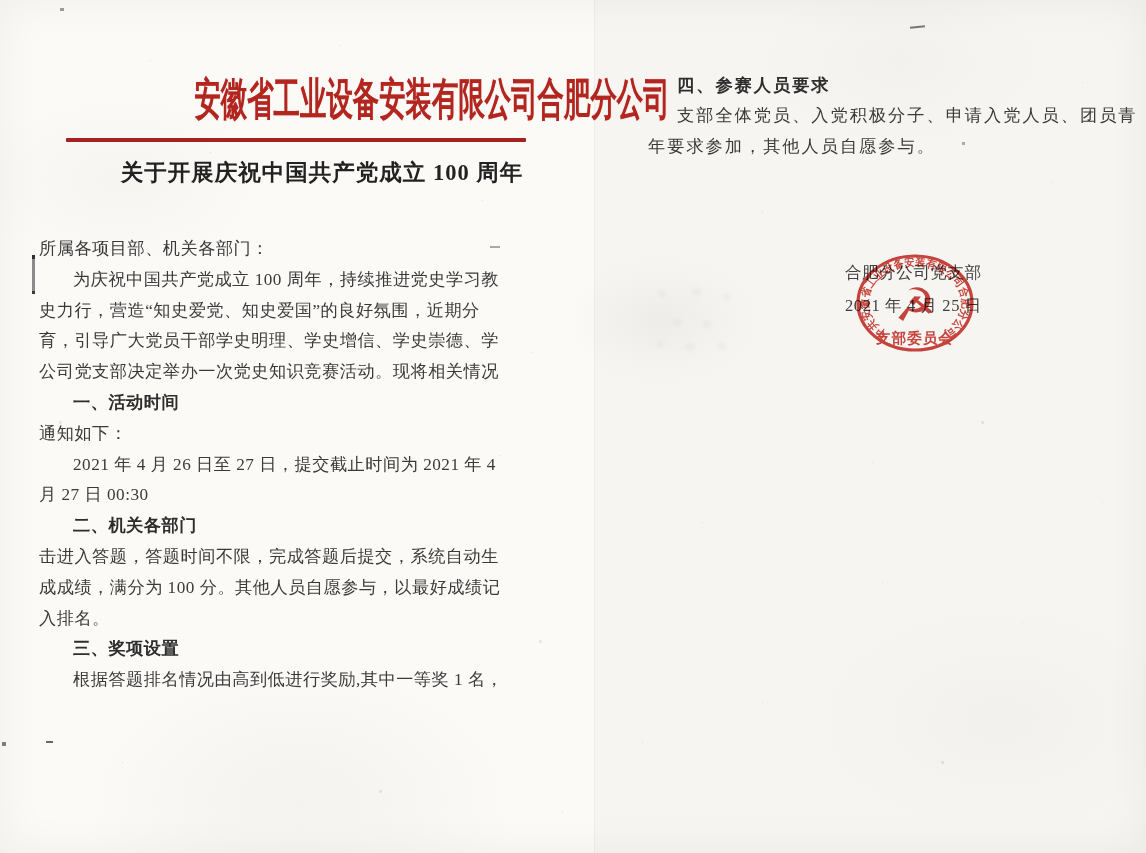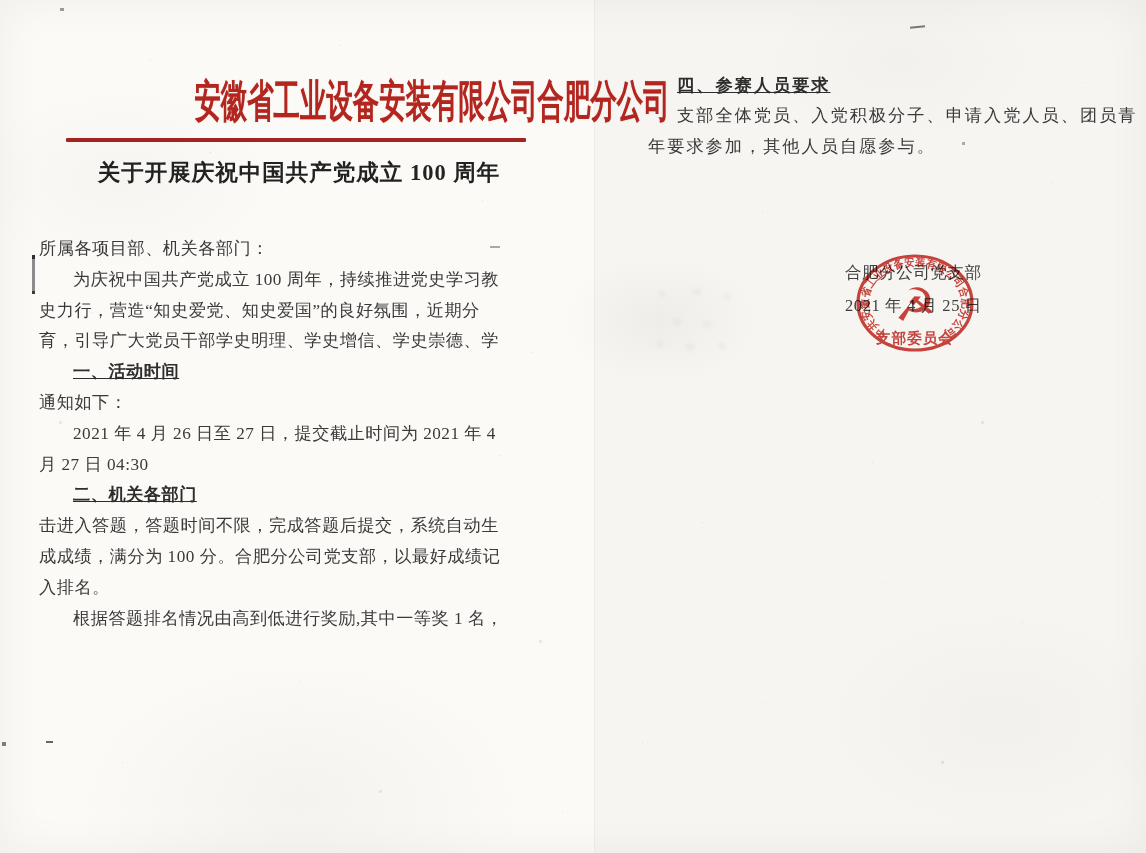--- a/index.html
+++ b/index.html
@@ -13,35 +13,35 @@
       radial-gradient(260px 160px at 1000px 720px, rgba(120,120,120,.035), transparent 70%),
       radial-gradient(200px 120px at 900px 60px, rgba(120,120,120,.03), transparent 70%),
       #fbfaf7;
     box-shadow: inset 0 0 45px rgba(0,0,0,.05);
   }
   .right-tint{position:absolute;left:595px;top:0;width:551px;height:853px;background:rgba(120,112,100,.035);}
   .page-seam{position:absolute;left:594px;top:0;width:2px;height:853px;
     background:linear-gradient(to right, rgba(0,0,0,.07), rgba(255,255,255,.4));}
 
   
-  .letterhead{position:absolute;left:36px;top:76px;width:540px;text-align:center;white-space:nowrap;}
+  .letterhead{position:absolute;left:36px;top:76px;width:540px;text-align:center;white-space:nowrap;font-family:Liberation Mono, monospace;}
   .letterhead .inner{
     display:inline-block;font-size:44px;font-weight:800;line-height:52px;
     color:var(--letterhead-red,#b2261f);
     transform:scaleX(.60);transform-origin:center;
     text-shadow:0 0 1px rgba(178,38,31,.55);
   }
   .red-rule{position:absolute;left:66px;top:138px;width:460px;height:4px;
     background:var(--rule-red,#a42220);border-radius:1px;}
-  .doc-title{position:absolute;left:29px;top:158px;width:540px;text-align:center;
+  .doc-title{position:absolute;left:52px;top:158px;width:540px;text-align:center;
     font-size:22.5px;font-weight:700;line-height:30px;letter-spacing:1px;color:#222;}
   .body-left{position:absolute;left:39px;top:234px;width:464px;
     font-size:17.2px;line-height:30.8px;letter-spacing:.5px;color:var(--ink,#3a3a3a);}
   .tline{white-space:nowrap;}
-  .tline.b{font-weight:700;color:#2d2d2d;text-decoration:underline;}
+  .tline.b{font-weight:700;color:#2d2d2d;}
   .tline.ind{padding-left:34px;}
 
   
   .body-right{position:absolute;left:648px;top:71px;width:452px;
     font-size:17.2px;line-height:30.4px;letter-spacing:2px;color:var(--ink,#3a3a3a);}
   .body-right .tline.ind{padding-left:29px;}
   .sig-org{position:absolute;left:845px;top:262px;font-size:16.5px;letter-spacing:.6px;color:#3f3f3f;white-space:nowrap;}
   .sig-date{position:absolute;left:845px;top:295px;font-size:16.5px;letter-spacing:.6px;color:#3f3f3f;white-space:nowrap;}
 
   
@@ -104,28 +104,30 @@
   </div>
   <div class="red-rule"></div>
   <div class="doc-title">
     <div>关于开展庆祝中国共产党成立 100 周年</div>
   </div>
   <div class="body-left">
       <div class="tline">所属各项目部、机关各部门：</div>
       <div class="tline ind">为庆祝中国共产党成立 100 周年，持续推进党史学习教</div>
       <div class="tline">史力行，营造“知史爱党、知史爱国”的良好氛围，近期分</div>
       <div class="tline">育，引导广大党员干部学史明理、学史增信、学史崇德、学</div>
+      <div class="tline">公司党支部决定举办一次党史知识竞赛活动。现将相关情况</div>
       <div class="tline b ind">一、活动时间</div>
       <div class="tline">通知如下：</div>
       <div class="tline ind">2021 年 4 月 26 日至 27 日，提交截止时间为 2021 年 4</div>
-      <div class="tline">月 27 日 04:30</div>
+      <div class="tline">月 27 日 00:30</div>
       <div class="tline b ind">二、机关各部门</div>
       <div class="tline">击进入答题，答题时间不限，完成答题后提交，系统自动生</div>
-      <div class="tline">成成绩，满分为 100 分。合肥分公司党支部，以最好成绩记</div>
+      <div class="tline">成成绩，满分为 100 分。其他人员自愿参与，以最好成绩记</div>
       <div class="tline">入排名。</div>
+      <div class="tline b ind">三、奖项设置</div>
       <div class="tline ind">根据答题排名情况由高到低进行奖励,其中一等奖 1 名，</div>
     </div>
 
   <div class="body-right">
       <div class="tline b ind">四、参赛人员要求</div>
       <div class="tline ind">支部全体党员、入党积极分子、申请入党人员、团员青</div>
       <div class="tline">年要求参加，其他人员自愿参与。</div>
     </div>
   <div class="sig-org">合肥分公司党支部</div>
   <div class="sig-date">2021 年 4 月 25 日</div>

